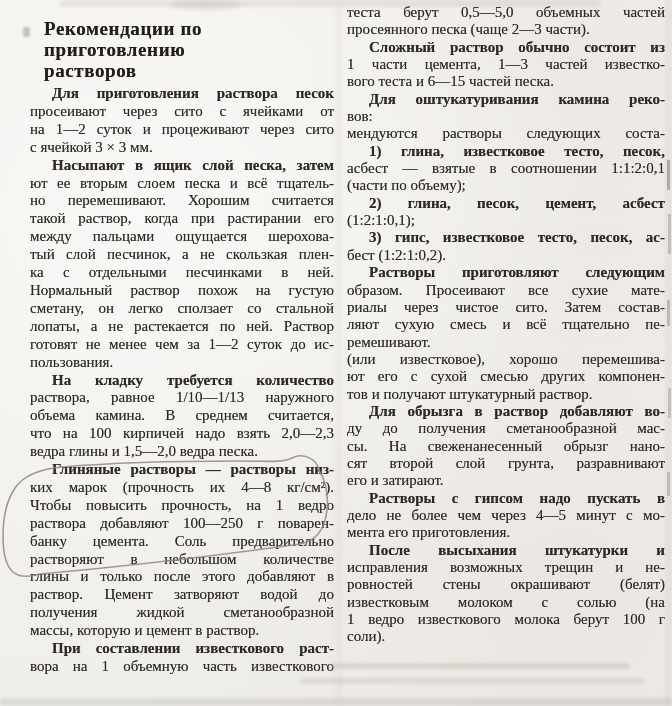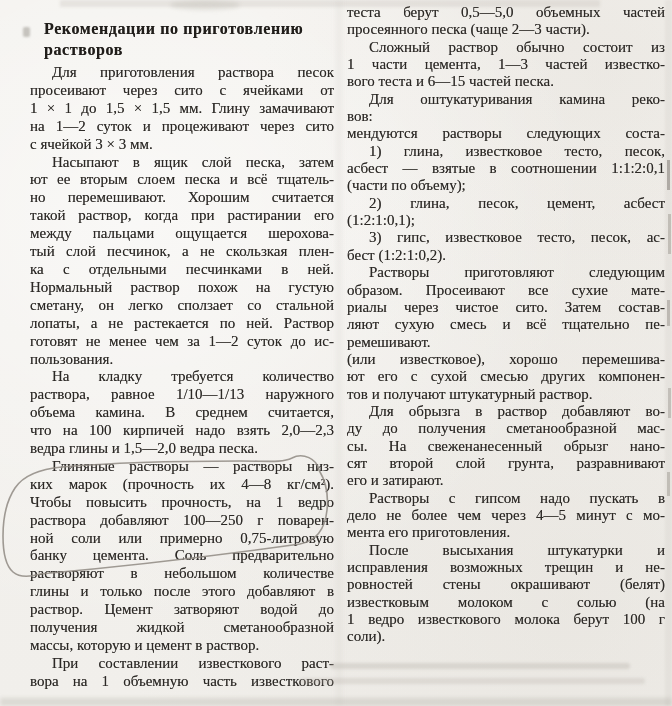--- a/index.html
+++ b/index.html
@@ -13,38 +13,38 @@
       radial-gradient(ellipse at 90% 10%, rgba(220,215,207,0.30), rgba(220,215,207,0) 40%),
       linear-gradient(#f3f1ed, #f1efeb);
     font-family: "Liberation Serif", "DejaVu Serif", serif;
     color: #2c2926;
   }
   .col { position: absolute; }
   .col-left  { left: 30px;  top: 18px; width: 304px; }
   .col-right { left: 347px; top: 4px;  width: 318px; }
   .heading {
     font-weight: bold;
-    font-size: 16px;
+    font-size: 19px;
     line-height: 21px;
     letter-spacing: 0.6px;
     color: #201d1a;
     padding-left: 14px;
     margin-bottom: 4px;
     text-shadow: 0 0 0.5px rgba(32,29,26,0.65);
   }
   .line {
     font-size: 15px;
     text-align: justify;
     text-align-last: justify;
     white-space: normal;
     text-shadow: 0 0 0.5px rgba(44,41,38,0.55);
   }
   .col-left  .line { line-height: 17.9px; }
   .col-right .line { line-height: 17.35px; }
-  .line.indent { padding-left: 22px; }
+  .line.indent { padding-left: 22px; font-weight: bold; }
   .line.last { text-align-last: left; }
   .artifact { position: absolute; pointer-events: none; }
   .a-top-band      { left: 60px;  top: 0;     width: 540px; height: 7px;  background: rgba(190,184,176,0.28); filter: blur(1.5px); }
   .a-top-blotch    { left: 170px; top: 0;     width: 70px;  height: 10px; background: rgba(185,180,172,0.32); filter: blur(2px); border-radius: 50%; }
   .a-heading-mark  { left: 23px;  top: 27px;  width: 7px;   height: 10px; background: rgba(150,145,138,0.5);  filter: blur(1px); border-radius: 2px; }
   .a-gutter        { left: 336px; top: 0;     width: 6px;   height: 706px; background: rgba(205,200,193,0.18); filter: blur(2px); }
   .a-right-band    { left: 665px; top: 0;     width: 7px;   height: 706px; background: rgba(200,195,188,0.20); filter: blur(1px); }
   .a-edge1 { left: 667px; top: 160px; width: 3px; height: 30px; background: rgba(130,124,116,0.55); filter: blur(0.5px); }
   .a-edge2 { left: 668px; top: 214px; width: 3px; height: 40px; background: rgba(140,134,126,0.40); filter: blur(0.5px); }
   .a-edge3 { left: 667px; top: 300px; width: 3px; height: 26px; background: rgba(140,134,126,0.45); filter: blur(0.5px); }
@@ -60,21 +60,20 @@
 
 <div class="col col-left">
   <div class="heading">
     <div>Рекомендации по приготовлению</div>
     <div>растворов</div>
   </div>
   <div>
       <div class="para">
         <div class="line indent">Для приготовления раствора песок</div>
         <div class="line">просеивают через сито с ячейками от</div>
-        <div class="line">1 × 1 до 1,5 × 1,5 мм. Глину замачивают</div>
         <div class="line">на 1—2 суток и процеживают через сито</div>
         <div class="line last">с ячейкой 3 × 3 мм.</div>
       </div>
       <div class="para">
         <div class="line indent">Насыпают в ящик слой песка, затем</div>
         <div class="line">ют ее вторым слоем песка и всё тщатель-</div>
         <div class="line">но перемешивают. Хорошим считается</div>
         <div class="line">такой раствор, когда при растирании его</div>
         <div class="line">между пальцами ощущается шерохова-</div>
         <div class="line">тый слой песчинок, а не скользкая плен-</div>
@@ -90,21 +89,20 @@
         <div class="line">раствора, равное 1/10—1/13 наружного</div>
         <div class="line">объема камина. В среднем считается,</div>
         <div class="line">что на 100 кирпичей надо взять 2,0—2,3</div>
         <div class="line last">ведра глины и 1,5—2,0 ведра песка.</div>
       </div>
       <div class="para">
         <div class="line indent">Глиняные растворы — растворы низ-</div>
         <div class="line">ких марок (прочность их 4—8 кг/см²).</div>
         <div class="line">Чтобы повысить прочность, на 1 ведро</div>
         <div class="line">раствора добавляют 100—250 г поварен-</div>
-        <div class="line">ной соли или примерно 0,75-литровую</div>
         <div class="line">банку цемента. Соль предварительно</div>
         <div class="line">растворяют в небольшом количестве</div>
         <div class="line">глины и только после этого добавляют в</div>
         <div class="line">раствор. Цемент затворяют водой до</div>
         <div class="line">получения жидкой сметанообразной</div>
         <div class="line last">массы, которую и цемент в раствор.</div>
       </div>
       <div class="para">
         <div class="line indent">При составлении известкового раст-</div>
         <div class="line">вора на 1 объемную часть известкового</div>

